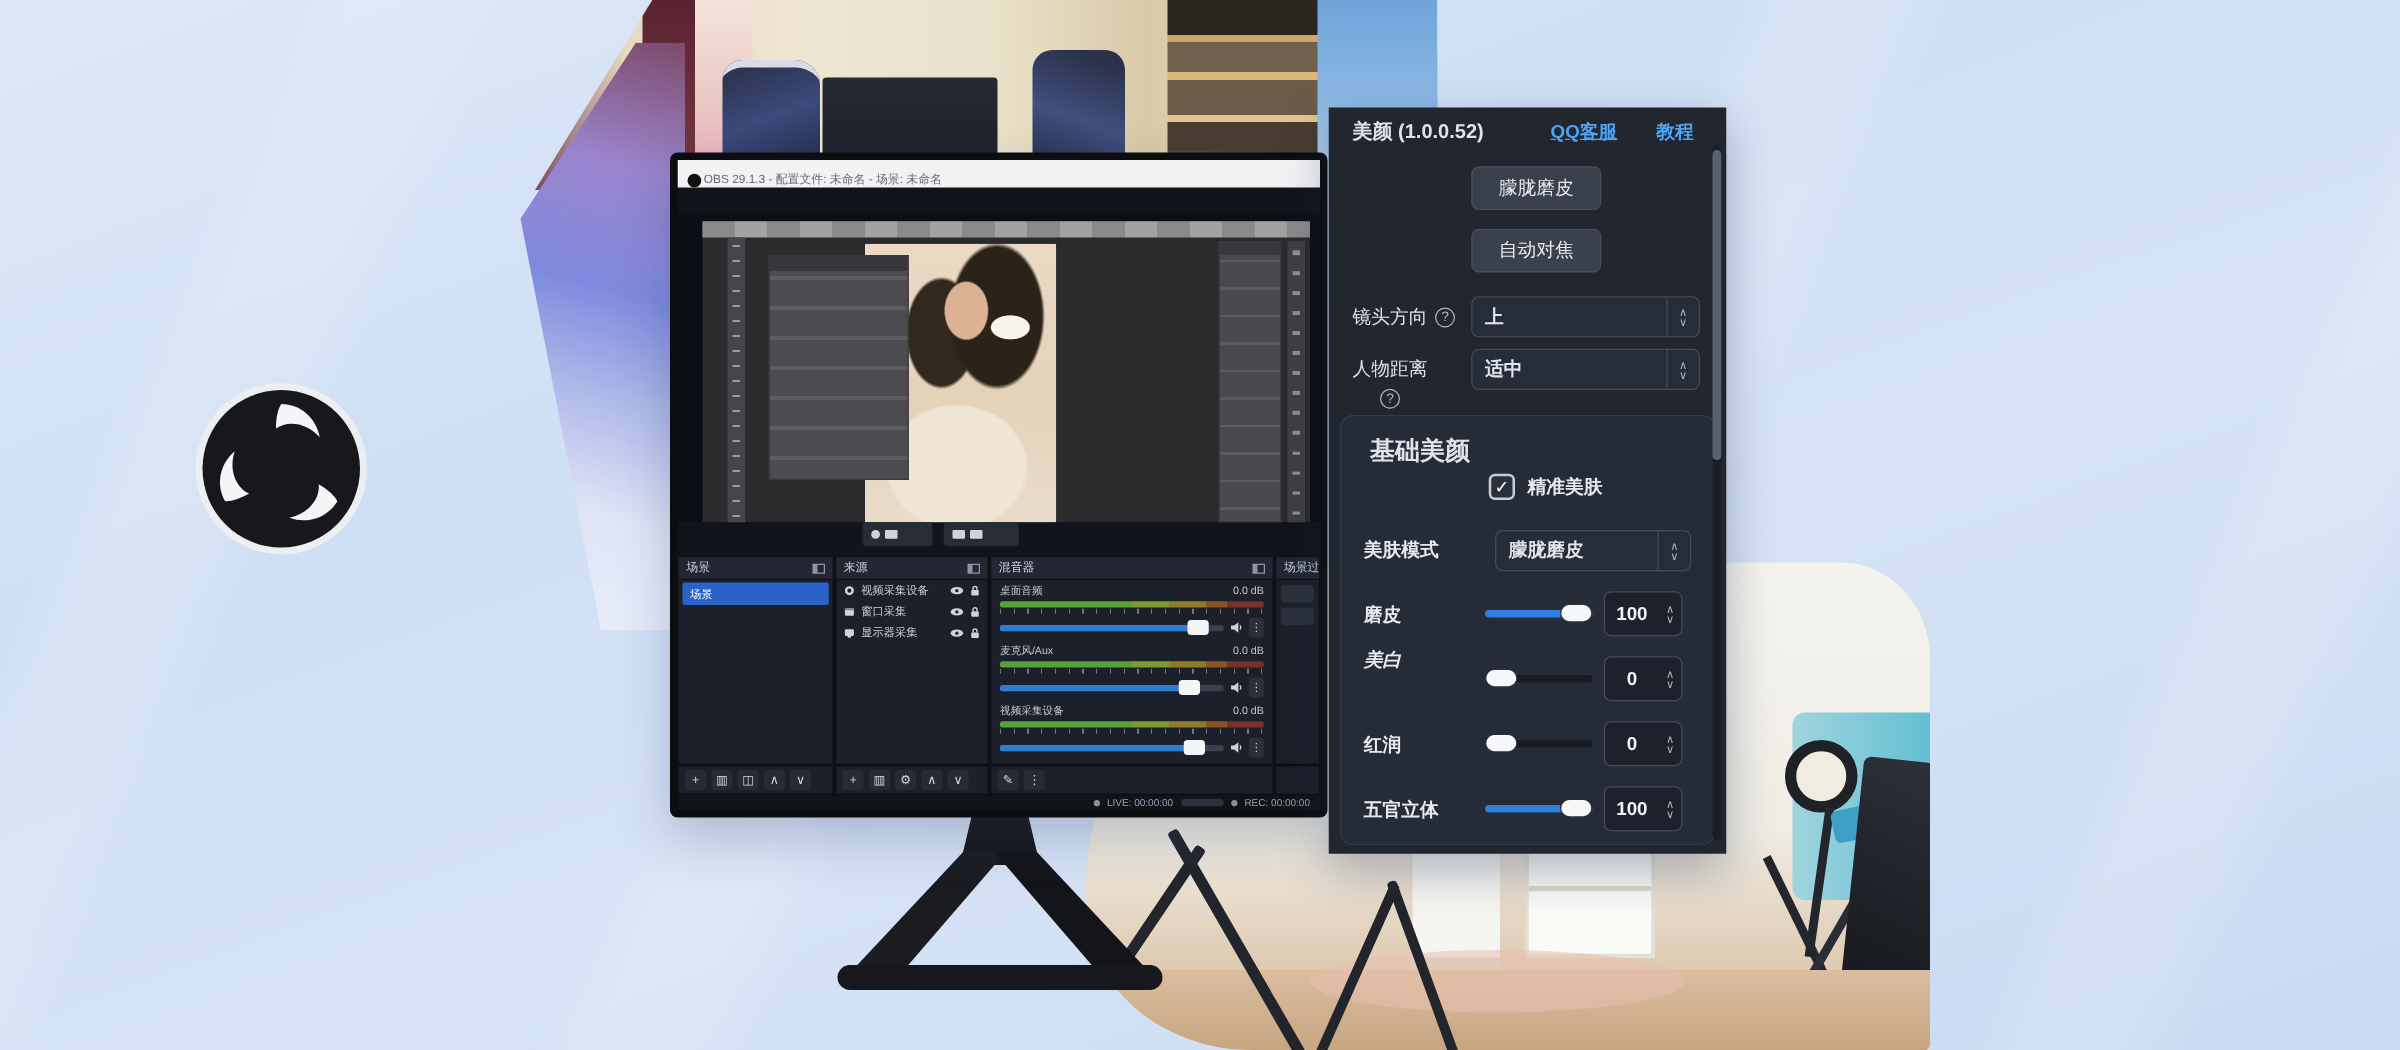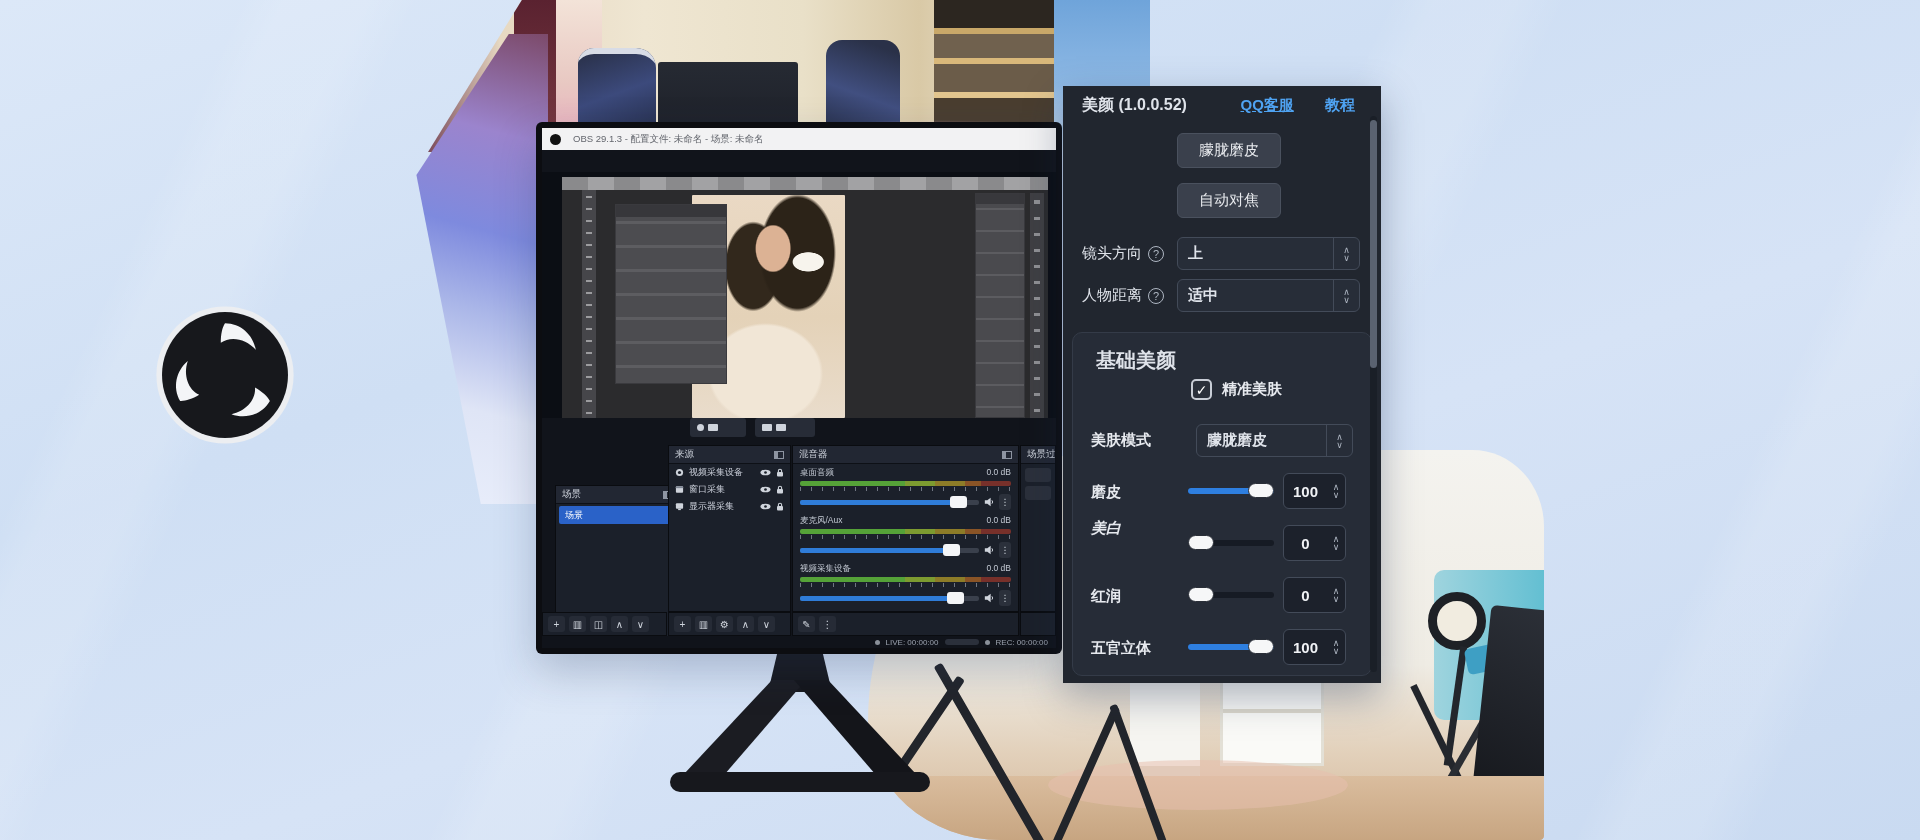--- a/index.html
+++ b/index.html
@@ -62,21 +62,21 @@
   .brand svg{width:140px;height:140px;display:block;margin:0 auto;}
   .wordmark{margin-top:28px;font-size:52px;font-weight:800;letter-spacing:-1px;color:#17181b;}
 
   
   .monitor{left:536px;top:122px;width:526px;height:532px;z-index:2;background:#0c0d11;border-radius:6px;padding:6px;
     box-shadow:0 18px 40px rgba(40,60,100,.25);}
   .screen{position:relative;width:514px;height:520px;background:#11141b;overflow:hidden;}
   .stand{left:640px;top:650px;width:320px;height:165px;z-index:2;}
 
   
-  .titlebar{position:absolute;left:0;top:0;width:100%;height:22px;background:#f2f2f3;display:flex;align-items:center;gap:12px;padding:0 8px;}
+  .titlebar{position:absolute;left:0;top:0;width:100%;height:22px;background:#f2f2f3;display:flex;align-items:flex-end;gap:2px;padding:0 8px;}
   .obs-dot{width:11px;height:11px;border-radius:50%;background:#111;flex:none;}
   .title-text{font-size:9.5px;color:#63666d;white-space:nowrap;}
   .menubar{position:absolute;left:0;top:22px;width:100%;height:22px;background:#141822;display:flex;align-items:center;gap:2px;padding:0 6px;}
   .menubar span{font-size:9.5px;color:#c4cad4;padding:2px 5px;white-space:nowrap;}
   .preview{position:absolute;left:0;top:44px;width:514px;height:246px;background:#0b0e14;overflow:hidden;}
 
   
   .ps{position:absolute;left:20px;top:5px;width:486px;height:241px;background:#2b2b2d;}
   .ps-bar{position:absolute;left:0;top:0;width:100%;height:13px;background:linear-gradient(180deg,#9a9a9c,#7e7e80);
     background-image:repeating-linear-gradient(90deg,#8a8a8c 0 26px,#a2a2a4 26px 52px);}
@@ -247,21 +247,21 @@
 
       <div class="ptab" style="left:148px;width:56px;">
         <span class="g1"></span>
         <span class="g2"></span>
       </div>
       <div class="ptab" style="left:213px;width:60px;">
         <span class="g2"></span>
         <span class="g2"></span>
       </div>
 
-      <div class="dock" style="left:13px;width:125px;margin-top:40px;">
+      <div class="dock" style="left:0;width:125px;">
         <div class="dock-h">
           <span>场景</span>
           <span class="dock-pop"></span>
         </div>
         <div class="scene-row">
           <span>场景</span>
         </div>
       </div>
 
       <div class="dock" style="left:126px;width:123px;">
@@ -443,21 +443,21 @@
       <span class="help">?</span>
     </div>
     <div class="bp-select" style="top:151px;">
       <span class="val">上</span>
       <span class="spin">
         <span>∧</span>
         <span>∨</span>
       </span>
     </div>
 
-    <div class="bp-row-label" style="top:200px;">
+    <div class="bp-row-label" style="top:200px;flex-direction:column;">
       <span>人物距离</span>
       <span class="help">?</span>
     </div>
     <div class="bp-select" style="top:193px;">
       <span class="val">适中</span>
       <span class="spin">
         <span>∧</span>
         <span>∨</span>
       </span>
     </div>

